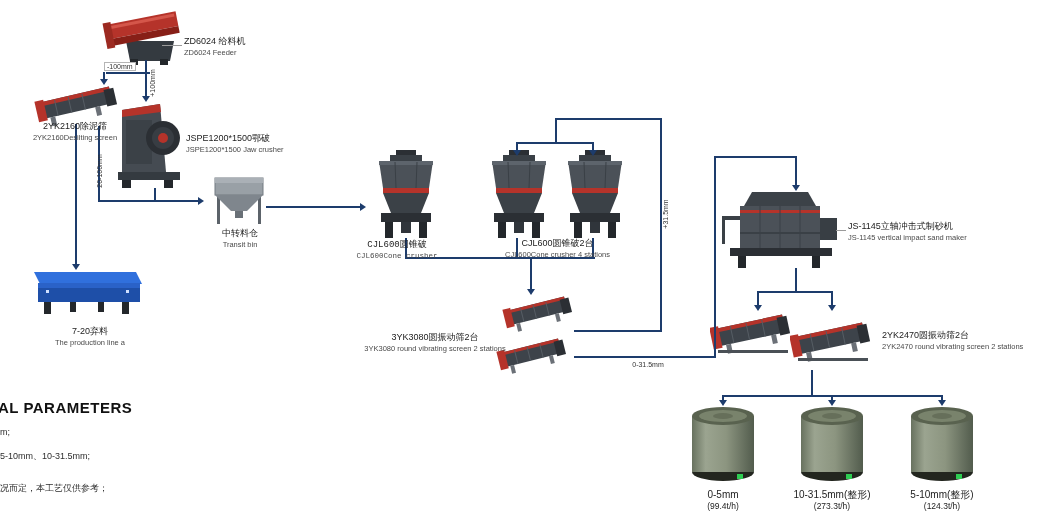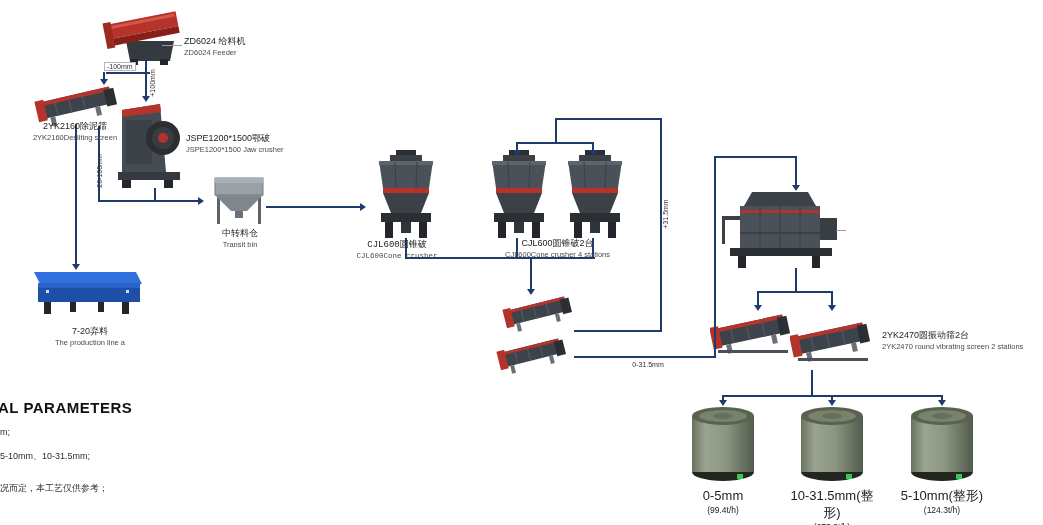--- a/index.html
+++ b/index.html
@@ -14,21 +14,21 @@
   .vl{position:absolute;width:2px;background:#1d3c6c;}
   .arrd{position:absolute;width:0;height:0;border-left:4px solid transparent;
         border-right:4px solid transparent;border-top:6px solid #1d3c6c;}
   .arrr{position:absolute;width:0;height:0;border-top:4px solid transparent;
         border-bottom:4px solid transparent;border-left:6px solid #1d3c6c;}
   .flow{position:absolute;font-size:7px;color:#333;white-space:nowrap;}
   .flow.box{border:1px solid #b5b5b5;padding:0 2px;background:#fff;}
   .rot{transform:rotate(-90deg);transform-origin:center;width:60px;height:10px;
        line-height:10px;text-align:center;}
   .leader{position:absolute;height:1px;background:#9a9a9a;}
-  .prod .size{display:block;font-size:13px;color:#1c1c1c;}
+  .prod .size{display:block;font-size:10px;color:#1c1c1c;}
   .prod .rate{display:block;font-size:8.5px;color:#1c1c1c;}
   .foot-head{position:absolute;left:-2px;top:399px;font-size:15px;font-weight:bold;
              color:#111;letter-spacing:0.5px;}
   .foot-note{position:absolute;left:0;font-size:9px;color:#2e2e2e;}
 </style>
 </head>
 <body>
 
 <div class="stage">
 
@@ -383,21 +383,29 @@
   <div class="lbl" style="left:337px;top:240px;width:120px;font-family:Liberation Mono, monospace;">
     <span class="zh">CJL600圆锥破</span>
     <span class="en">CJL600Cone crusher</span>
   </div>
 
   <div class="lbl" style="left:485px;top:238px;width:145px;">
     <span class="zh">CJL600圆锥破2台</span>
     <span class="en">CJL600Cone crusher 4 stations</span>
   </div>
 
-
+  <div class="lbl" style="left:360px;top:332px;width:150px;">
+    <span class="zh">3YK3080圆振动筛2台</span>
+    <span class="en">3YK3080 round vibrating screen 2 stations</span>
+  </div>
+
+  <div class="lbl left" style="left:848px;top:221px;width:180px;">
+    <span class="zh">JS-1145立轴冲击式制砂机</span>
+    <span class="en">JS-1145 vertical impact sand maker</span>
+  </div>
 
   <div class="lbl left" style="left:882px;top:330px;width:160px;">
     <span class="zh">2YK2470圆振动筛2台</span>
     <span class="en">2YK2470 round vibrating screen 2 stations</span>
   </div>
 
   <div class="lbl prod" style="left:680px;top:488px;width:86px;">
     <span class="size">0-5mm</span>
     <span class="rate">(99.4t/h)</span>
   </div>

